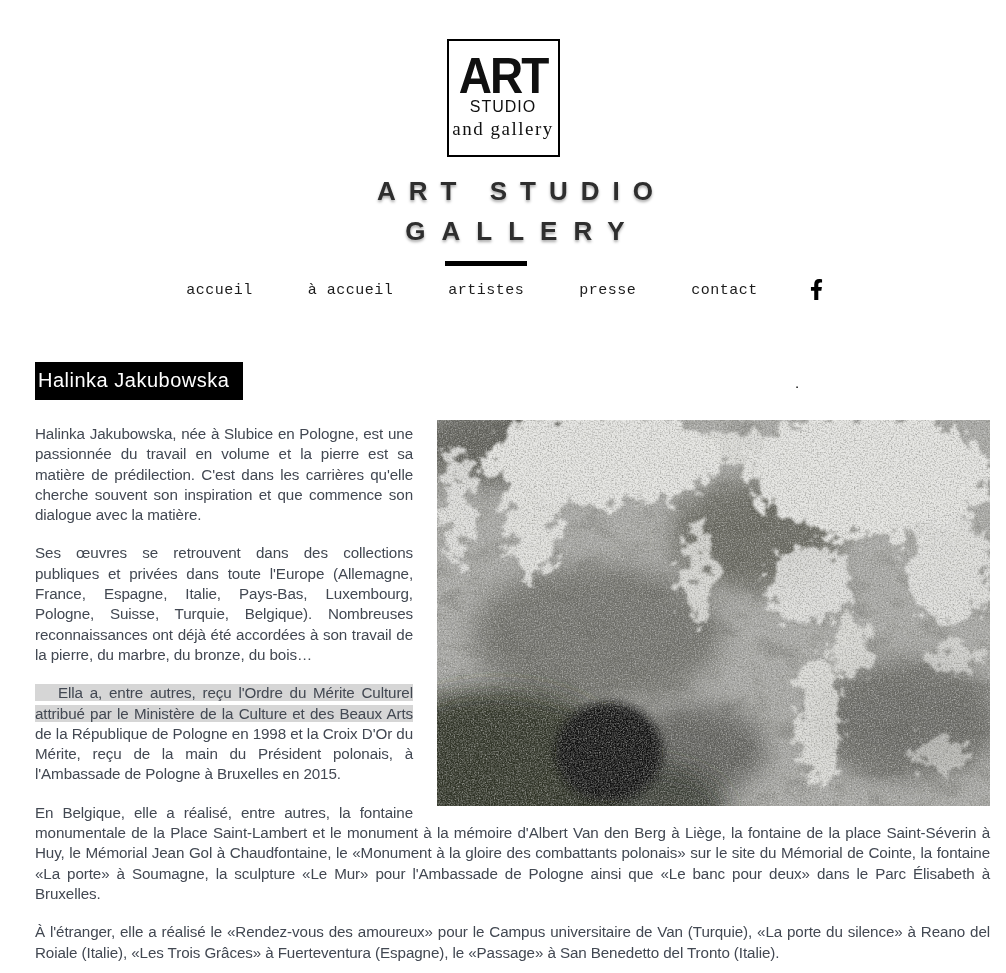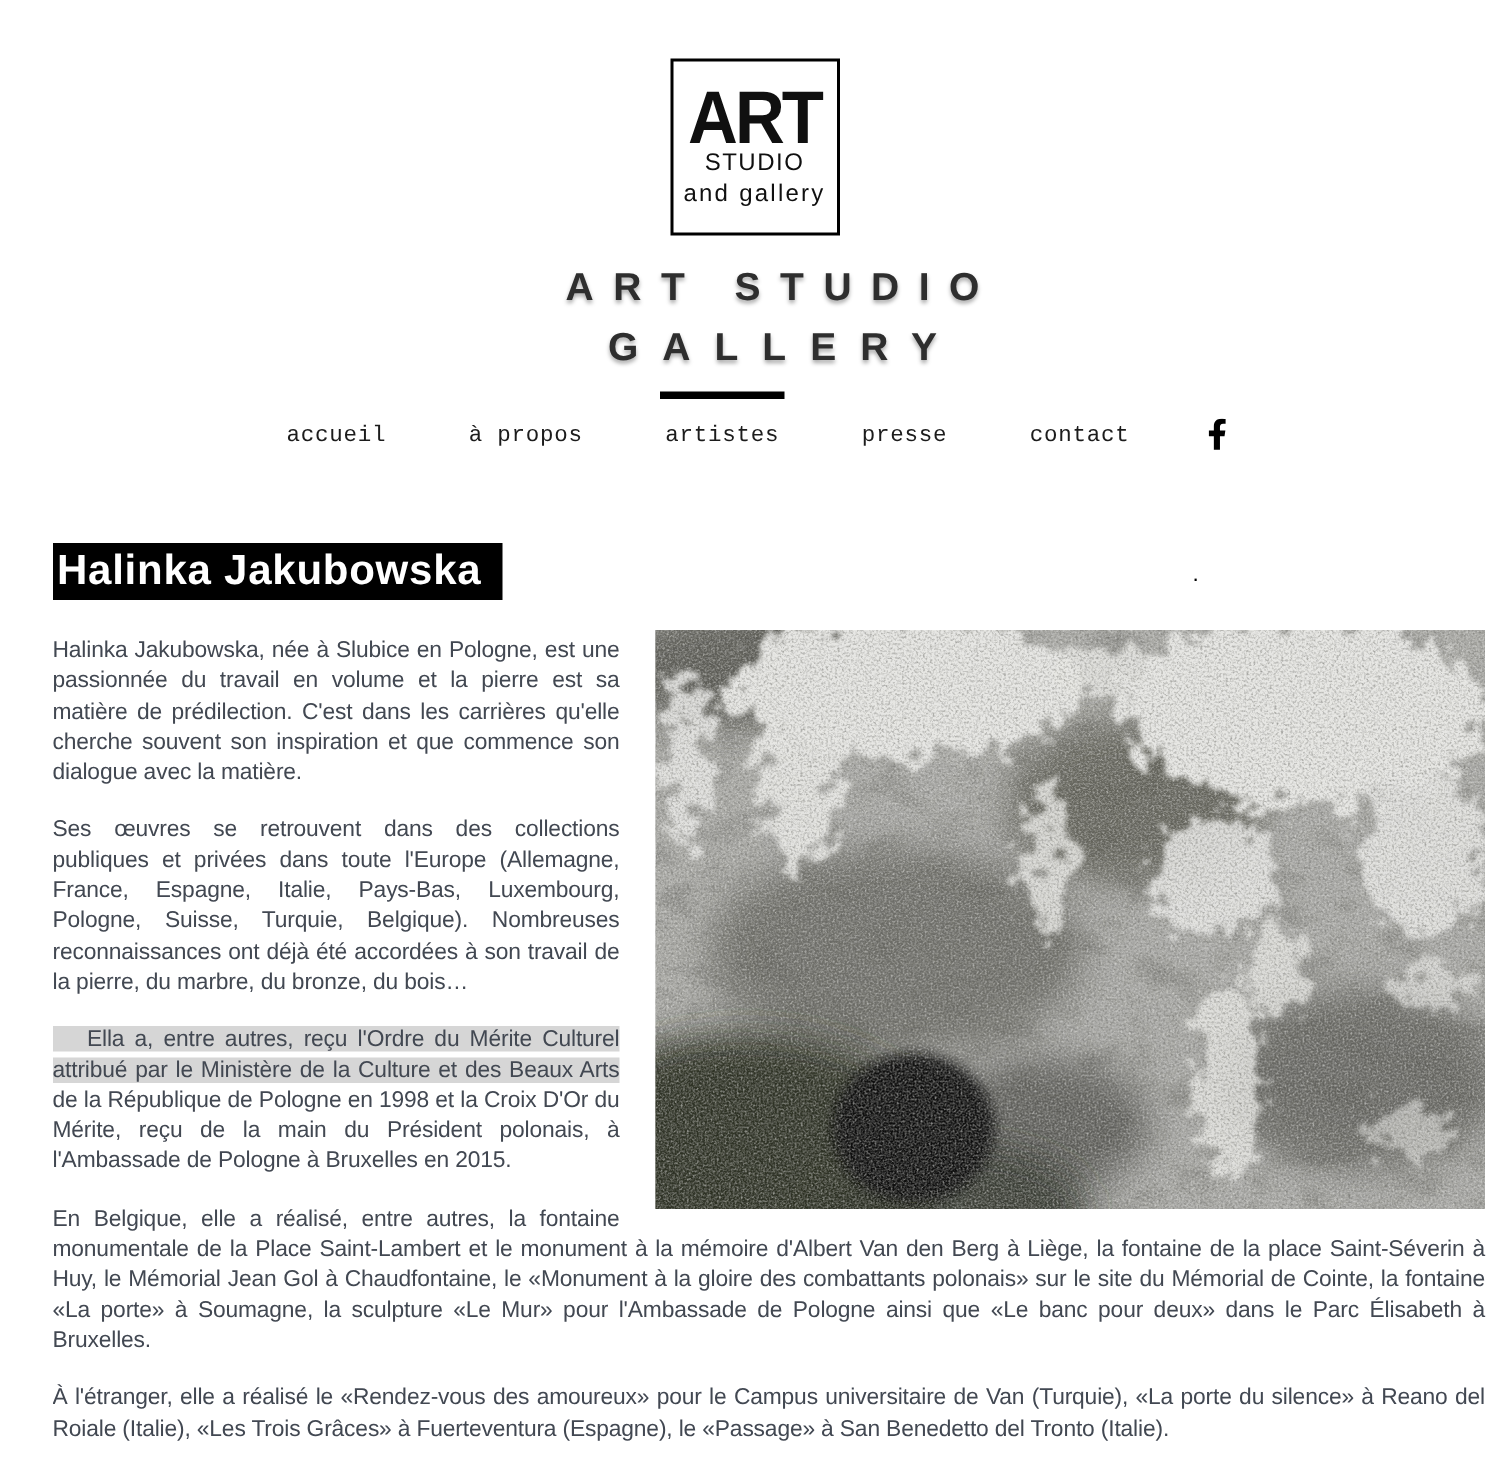--- a/index.html
+++ b/index.html
@@ -9,21 +9,21 @@
 
   
   header { padding-top: 39px; text-align: center; }
   .logo-box {
     width: 113px; height: 118px; border: 2px solid #000; margin: 0 auto;
     display: flex; flex-direction: column; justify-content: center; align-items: center;
     text-decoration: none; color: #101010; cursor: pointer; background: #fff;
   }
   .logo-art  { font-size: 46px; font-weight: 700; letter-spacing: -2px; line-height: 0.92; transform: scaleY(1.08); }
   .logo-studio { font-size: 16px; font-weight: 400; letter-spacing: 1px; line-height: 1.05; margin-top: 2px; }
-  .logo-and { font-size: 16px; font-weight: 400; letter-spacing: 1.5px; line-height: 1.2; margin-top: 2px; }
+  .logo-and { font-size: 19px; font-weight: 400; letter-spacing: 1.5px; line-height: 1.2; margin-top: 2px; font-family: Liberation Serif, serif; }
 
   .site-title { margin-top: 14px; color: #2e2e2e; font-weight: 700; font-size: 26px;
     text-shadow: 0 2px 3px rgba(0,0,0,0.35); padding-left: 24px; }
   .site-title div { line-height: 40px; }
   .title-line1 { letter-spacing: 13px; padding-left: 13px; }
   .title-line2 { letter-spacing: 16px; padding-left: 16px; }
 
   nav { margin-top: 10px; display: flex; justify-content: center; align-items: flex-start; gap: 49px; }
   .nav-item {
     font-family: "Liberation Mono", monospace; font-size: 15px; letter-spacing: 0.5px;
@@ -32,21 +32,21 @@
   }
   .nav-item.active { border-top-color: #000; }
   .nav-fb { display: inline-block; padding-top: 18px; cursor: pointer; }
   .nav-fb svg { display: block; }
 
   
   .content { margin: 60px 16px 0 35px; }
   .artwork { float: right; width: 553px; height: 386px; margin: 58px 0 12px 24px; }
   .artwork svg { display: block; }
 
-  .heading { margin: 0 0 24px 0; font-size: 28px; font-weight: 700; line-height: 36px; }
+  .heading { margin: 0 0 24px 0; font-size: 20px; font-weight: 400; line-height: 36px; }
   .heading span { display: inline-block; background: #000; color: #fff; padding: 0 14px 2px 3px; letter-spacing: 0.5px; }
 
   p.copy {
     font-size: 15.2px; line-height: 20.3px; letter-spacing: -0.1px;
     color: #424852; text-align: justify; margin: 0 0 18px 0;
   }
   .hl { background: #d6d6d6; padding-left: 23px; }
 
   .stray-dot { position: absolute; left: 795px; top: 374px; color: #000; font-size: 15px; }
 </style>
@@ -62,21 +62,21 @@
       <div class="logo-and">and gallery</div>
     </a>
 
     <div class="site-title">
       <div class="title-line1">ART STUDIO</div>
       <div class="title-line2">GALLERY</div>
     </div>
 
     <nav>
       <a class="nav-item">accueil</a>
-      <a class="nav-item">à propos</a>
+      <a class="nav-item">à accueil</a>
       <a class="nav-item active">artistes</a>
       <a class="nav-item">presse</a>
       <a class="nav-item">contact</a>
       <a class="nav-fb" aria-label="facebook">
         <svg width="13" height="21" viewBox="0 0 320 512">
           <path fill="#000" d="M279.14 288l14.22-92.66h-88.91v-60.13c0-25.35 12.42-50.06 52.24-50.06h40.42V6.26S260.43 0 225.36 0c-73.22 0-121.08 44.38-121.08 124.72v70.62H22.89V288h81.39v224h100.17V288z"></path>
         </svg>
       </a>
     </nav>
   </header>

